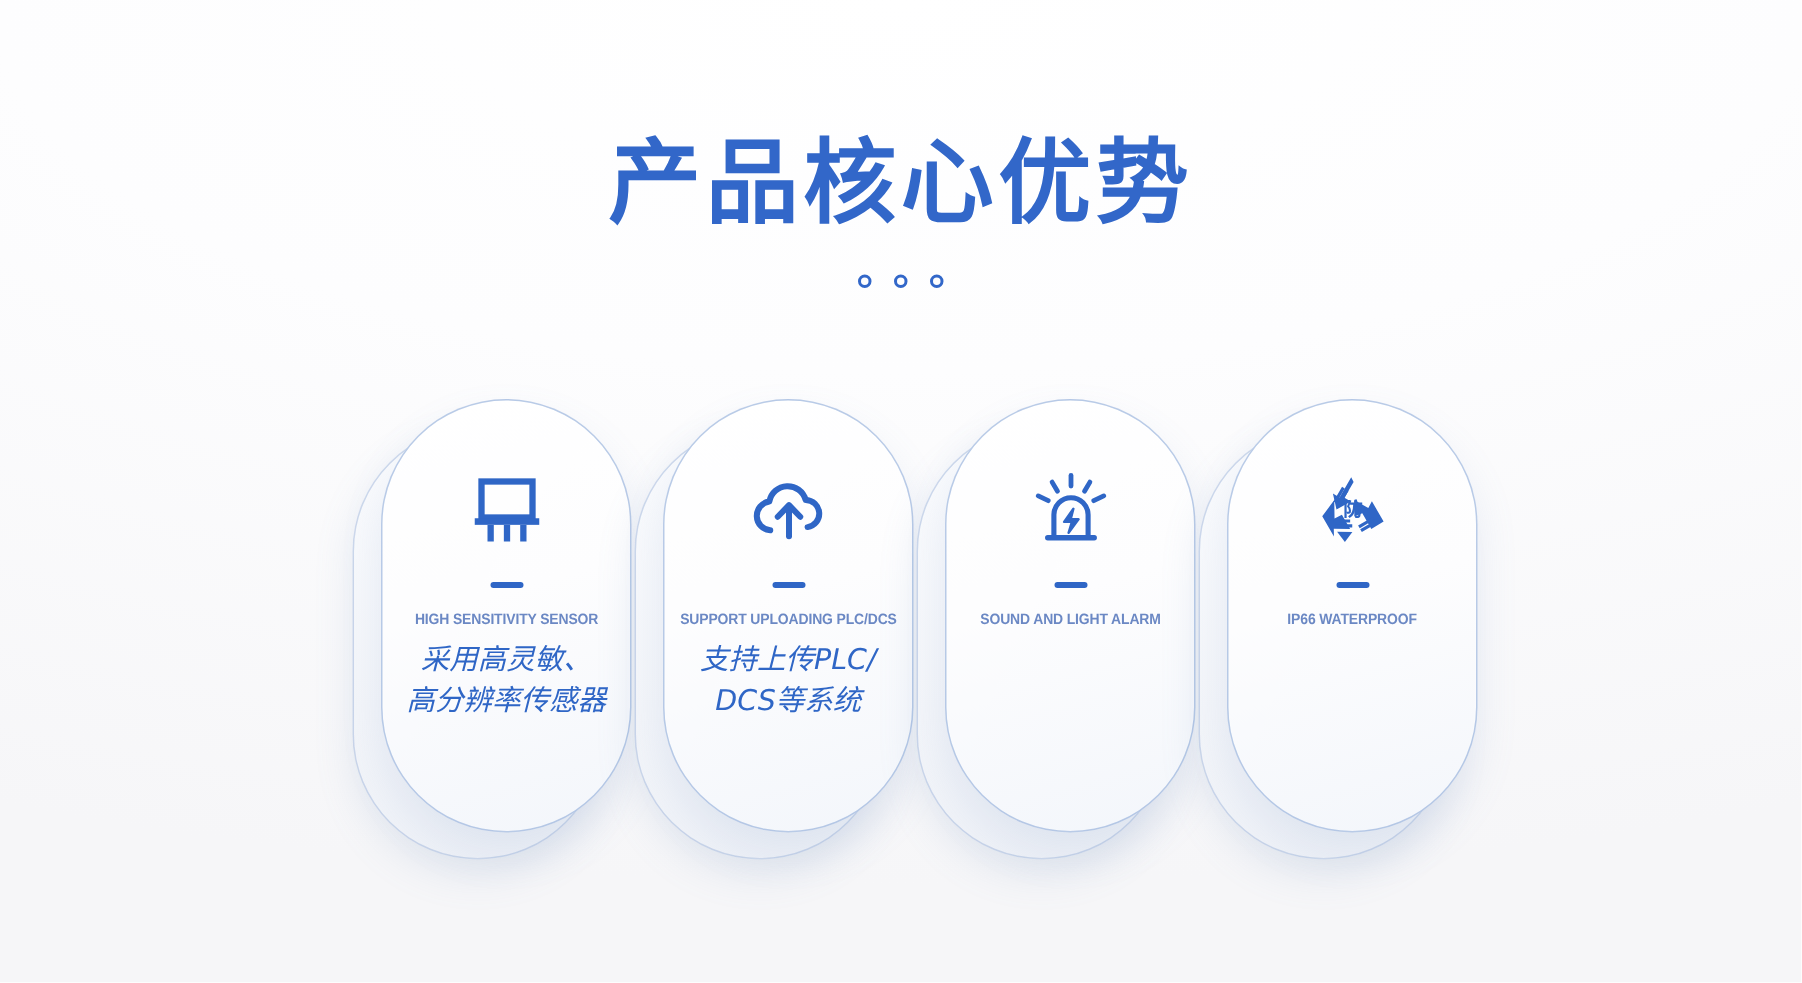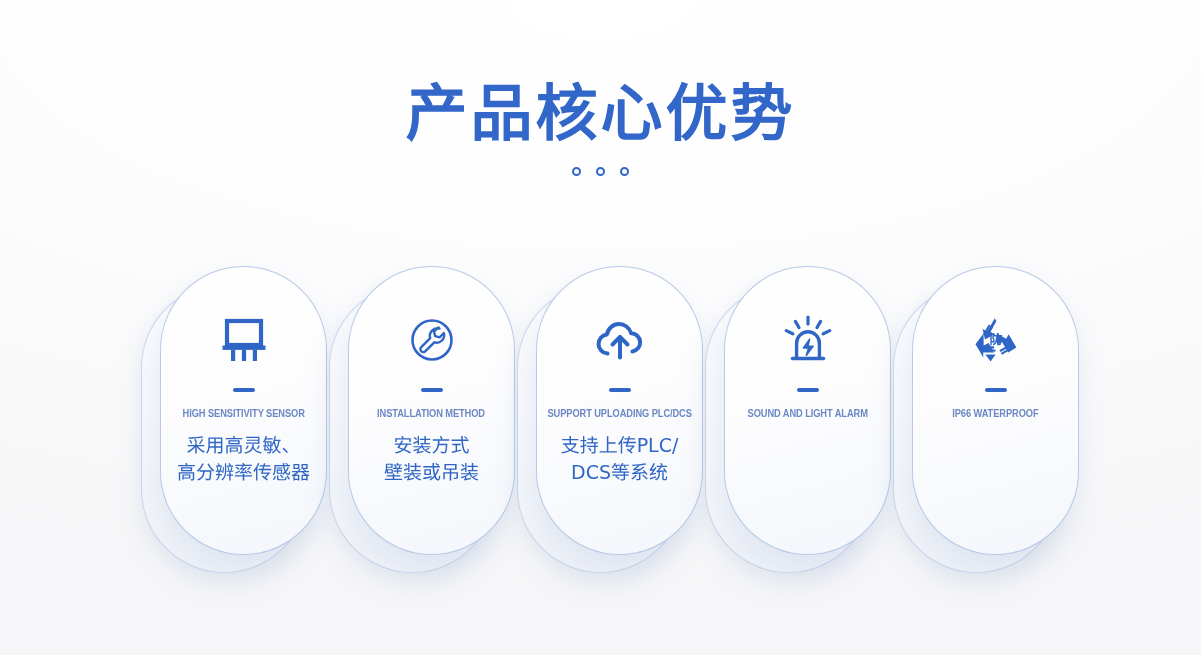--- a/index.html
+++ b/index.html
@@ -11,21 +11,21 @@
   }
   #page{
     position:relative;width:1201px;height:655px;
     background:
       radial-gradient(120% 90% at 50% 0%, #ffffff 0%, #fdfdfe 42%, #f6f6f8 100%);
     overflow:hidden;
   }
   
   .header{position:absolute;left:0;top:0;width:1201px;text-align:center;}
   .title{
-    margin:0;padding-top:81px;
+    margin:8px;padding-top:81px;
     font-size:62px;line-height:1.05;font-weight:700;
     letter-spacing:3px;
     color:#3267c9;
     font-family:"DejaVu Sans","Liberation Sans",sans-serif;
   }
   .subtitle{
     margin:0;padding-top:16px;
     font-size:27px;line-height:1.2;font-weight:400;
     letter-spacing:1px;
     color:#30353c;
@@ -85,26 +85,27 @@
   }
   .eng{
     margin-top:16px;
     font-size:10px;line-height:1.2;letter-spacing:-0.1px;
     color:#6b88c4;font-weight:600;
     font-family:"Liberation Sans","DejaVu Sans",sans-serif;
     transform:scaleX(0.93);transform-origin:center;
     white-space:nowrap;text-align:center;
   }
   .cn{
-    margin-top:12px;
+    margin-top:7px;
     font-size:19px;line-height:1.42;
     color:#2f66c6;font-weight:400;text-align:center;
     font-family:"DejaVu Sans","Liberation Sans",sans-serif;
     white-space:pre-line;
     padding:0 6px;
+    font-style:italic;
   }
 </style>
 </head>
 <body>
 
 <div id="page">
 
   <div class="header">
     <h1 class="title">产品核心优势</h1>
     <div class="dots">
@@ -128,35 +129,20 @@
             <rect x="34.8" y="35" width="4.2" height="11" fill="#2f66c6"></rect>
           </svg>
         </div>
         <div class="divider"></div>
         <div class="eng">HIGH SENSITIVITY SENSOR</div>
         <div class="cn">采用高灵敏、
 高分辨率传感器</div>
       </div>
     </div>
 
-    <div class="card">
-      <div class="pill-back"></div>
-      <div class="pill-front">
-        <div class="icon-wrap">
-          <svg width="52" height="50" viewBox="0 0 52 50" fill="none">
-            <circle cx="26" cy="25" r="19.5" stroke="#2f66c6" stroke-width="2.6"></circle>
-            <path d="M33.5 13.6a7.6 7.6 0 0 0-9.3 9.6l-8.9 8.9a2.9 2.9 0 1 0 4.1 4.1l8.9-8.9a7.6 7.6 0 0 0 9.6-9.3l-4.3 4.3-4.4-1.2-1.2-4.4 4.3-4.3z" stroke="#2f66c6" stroke-width="2.4" stroke-linejoin="round"></path>
-          </svg>
-        </div>
-        <div class="divider"></div>
-        <div class="eng">INSTALLATION METHOD</div>
-        <div class="cn">安装方式
-壁装或吊装</div>
-      </div>
-    </div>
 
     <div class="card">
       <div class="pill-back"></div>
       <div class="pill-front">
         <div class="icon-wrap">
           <svg width="56" height="48" viewBox="0 0 56 48" fill="none">
             <path d="M15.5 37.5a9.6 9.6 0 0 1-.6-19.1 12.4 12.4 0 0 1 24.2-1.1 9.1 9.1 0 0 1 1.3 18.1" stroke="#2f66c6" stroke-width="4" stroke-linecap="round" stroke-linejoin="round"></path>
             <path d="M28 41.5V21.5" stroke="#2f66c6" stroke-width="4" stroke-linecap="round"></path>
             <path d="M20.5 28.5 28 20.8l7.5 7.7" stroke="#2f66c6" stroke-width="4" stroke-linecap="round" stroke-linejoin="round"></path>
           </svg>

